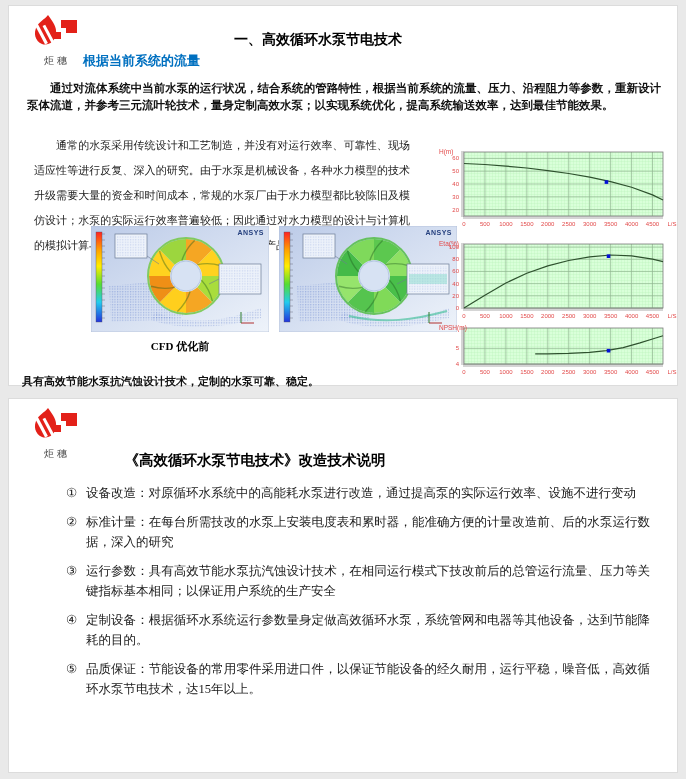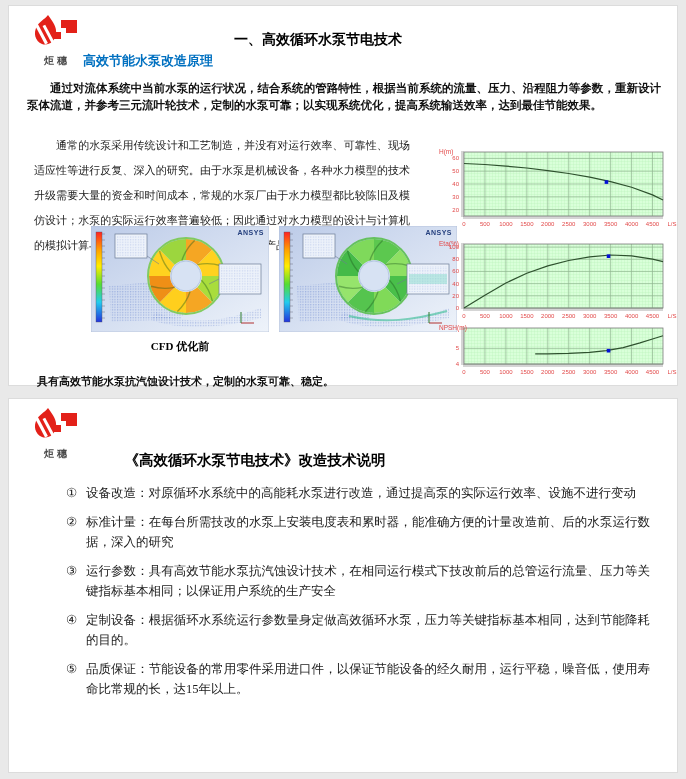--- a/index.html
+++ b/index.html
@@ -9,40 +9,40 @@
   }
   .panel{
     position:absolute;left:8px;width:670px;background:#ffffff;
     border:1px solid #dcdcdc;box-sizing:border-box;
   }
   #panel1{top:5px;height:381px;}
   #panel2{top:398px;height:375px;}
 
   
   .logo{position:absolute;left:20px;top:8px;width:56px;text-align:center;}
-  .logo-text{font-family:"Liberation Sans",sans-serif;font-size:10px;font-weight:bold;
+  .logo-text{font-family:"Liberation Sans",sans-serif;font-size:10px;font-weight:normal;
     color:#4a4a4a;letter-spacing:3px;margin-top:0px;}
 
   
   .s1-title{position:absolute;left:0;right:0;top:16px;text-align:center;
     transform:translateX(-25px);
     font-family:"Liberation Sans",sans-serif;font-weight:bold;font-size:14px;color:#000;}
   .s1-subtitle{position:absolute;left:74px;top:35px;
     font-family:"Liberation Sans",sans-serif;font-weight:bold;font-size:13px;color:#0070c0;}
   .s1-lead{position:absolute;left:18px;right:16px;top:62px;
     font-weight:bold;font-size:11.5px;line-height:17px;text-indent:2em;text-align:justify;}
   .s1-body{position:absolute;left:25px;top:116px;width:376px;
     font-size:11px;line-height:25px;text-indent:2em;text-align:justify;color:#1a1a1a;}
   .figs{position:absolute;left:40px;top:220px;display:flex;gap:10px;padding-left:42px;}
   .cfd-fig{margin:0;width:178px;}
   .cfd-wrap{position:relative;width:178px;height:106px;}
   .watermark{position:absolute;right:5px;top:3px;
     font-family:"Liberation Sans",sans-serif;font-weight:bold;font-size:7px;color:#26417f;letter-spacing:.5px;}
   .cfd-fig figcaption{text-align:center;font-weight:bold;font-size:11px;margin-top:7px;color:#000;}
-  .s1-footnote{position:absolute;left:28px;top:357px;
+  .s1-footnote{position:absolute;left:13px;top:357px;
     font-family:"Liberation Sans",sans-serif;font-weight:bold;font-size:11px;color:#111;}
   .chart{position:absolute;left:429px;}
   #chart0{top:137px;}
   #chart1{top:229px;}
   #chart2{top:313px;}
 
   
   .s2-title{position:absolute;left:0;right:0;top:42px;text-align:center;
     transform:translateX(-88px);
     font-family:"Liberation Sans",sans-serif;font-weight:bold;font-size:14.5px;color:#000;}
@@ -62,23 +62,23 @@
       <rect x="8" y="8" width="3.2" height="22" fill="#ffffff" transform="rotate(-28 12 18)"></rect>
       <rect x="16" y="10" width="3" height="20" fill="#ffffff" transform="rotate(-28 18 20)"></rect>
       <rect x="30" y="6" width="16" height="13" fill="#e32119"></rect>
       <rect x="26" y="14" width="9" height="9" fill="#ffffff"></rect>
       <rect x="22" y="18" width="8" height="7" fill="#e32119"></rect>
     </svg>
     <div class="logo-text">炬穗</div>
   </div>
 
   <h1 class="s1-title">一、高效循环水泵节电技术</h1>
-  <h2 class="s1-subtitle">高效节能水泵改造原理</h2>
-
-  <p class="s1-lead">通过对流体系统中当前水泵的运行状况，结合系统的管路特性，根据当前系统的流量、压力、沿程阻力等参数，重新设计泵体流道，并参考三元流叶轮技术，定制的水泵可靠；以实现系统优化，提高系统输送效率，达到最佳节能效果。</p>
+  <h2 class="s1-subtitle">根据当前系统的流量</h2>
+
+  <p class="s1-lead">通过对流体系统中当前水泵的运行状况，结合系统的管路特性，根据当前系统的流量、压力、沿程阻力等参数，重新设计泵体流道，并参考三元流叶轮技术，量身定制高效水泵；以实现系统优化，提高系统输送效率，达到最佳节能效果。</p>
   <p class="s1-body">通常的水泵采用传统设计和工艺制造，并没有对运行效率、可靠性、现场适应性等进行反复、深入的研究。由于水泵是机械设备，各种水力模型的技术升级需要大量的资金和时间成本，常规的水泵厂由于水力模型都比较陈旧及模仿设计；水泵的实际运行效率普遍较低；因此通过对水力模型的设计与计算机的模拟计算与运行，用高科技手段研制、生产的产品称为高效节能水泵。</p>
 
   <div class="figs">
     <figure class="cfd-fig">
       <div class="cfd-wrap">
         <svg width="178" height="106" viewBox="0 0 178 106">
             <defs>
               <linearGradient id="bgbefore" x1="0" y1="0" x2="1" y2="1">
                 <stop offset="0" stop-color="#bccbe8"></stop>
                 <stop offset="1" stop-color="#eef3fa"></stop>
@@ -753,21 +753,21 @@
     <div class="s2-item">
       <span class="marker">②</span>
       <span class="txt">标准计量：在每台所需技改的水泵上安装电度表和累时器，能准确方便的计量改造前、后的水泵运行数据，深入的研究</span>
     </div>
     <div class="s2-item">
       <span class="marker">③</span>
       <span class="txt">运行参数：具有高效节能水泵抗汽蚀设计技术，在相同运行模式下技改前后的总管运行流量、压力等关键指标基本相同；以保证用户系统的生产安全</span>
     </div>
     <div class="s2-item">
       <span class="marker">④</span>
-      <span class="txt">定制设备：根据循环水系统运行参数量身定做高效循环水泵，压力等关键指标基本相同，达到节能降耗的目的。</span>
+      <span class="txt">定制设备：根据循环水系统运行参数量身定做高效循环水泵，系统管网和电器等其他设备，达到节能降耗的目的。</span>
     </div>
     <div class="s2-item">
       <span class="marker">⑤</span>
-      <span class="txt">品质保证：节能设备的常用零件采用进口件，以保证节能设备的经久耐用，运行平稳，噪音低，使用寿命比常规的长，达15年以上。</span>
+      <span class="txt">品质保证：节能设备的常用零件采用进口件，以保证节能设备的经久耐用，运行平稳，噪音低，高效循环水泵节电技术，达15年以上。</span>
     </div>
   </div>
 
 </section>
 
 </body></html>

